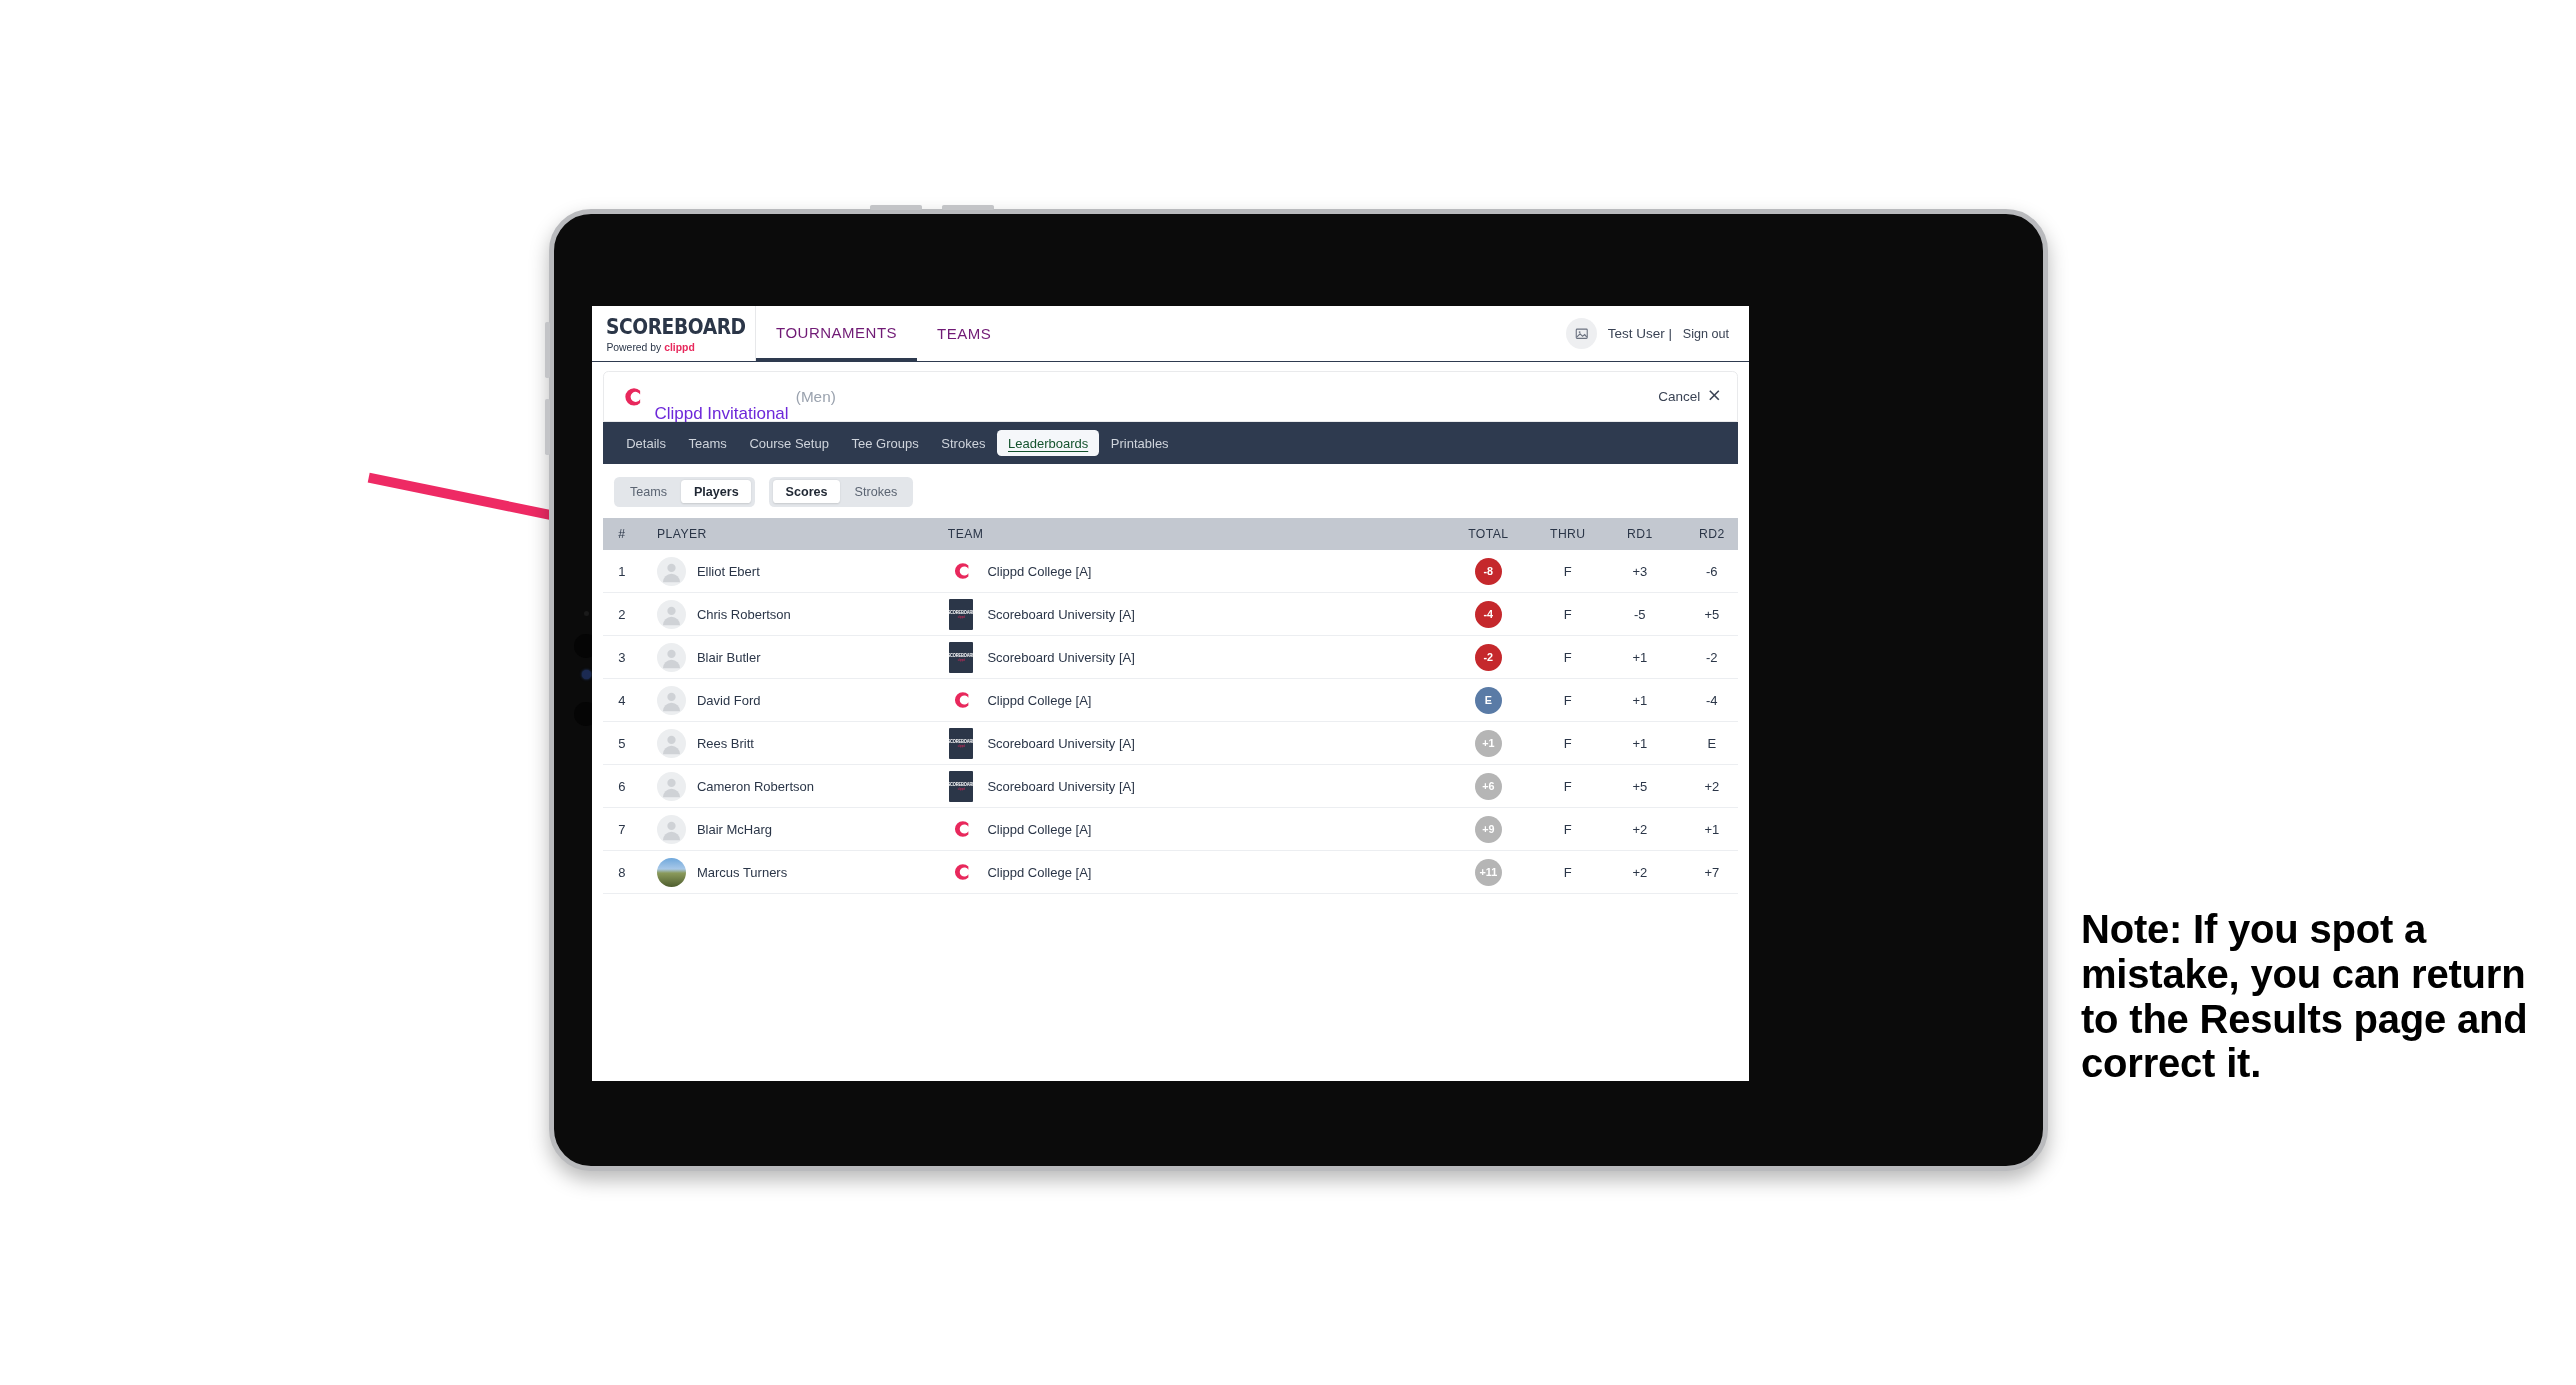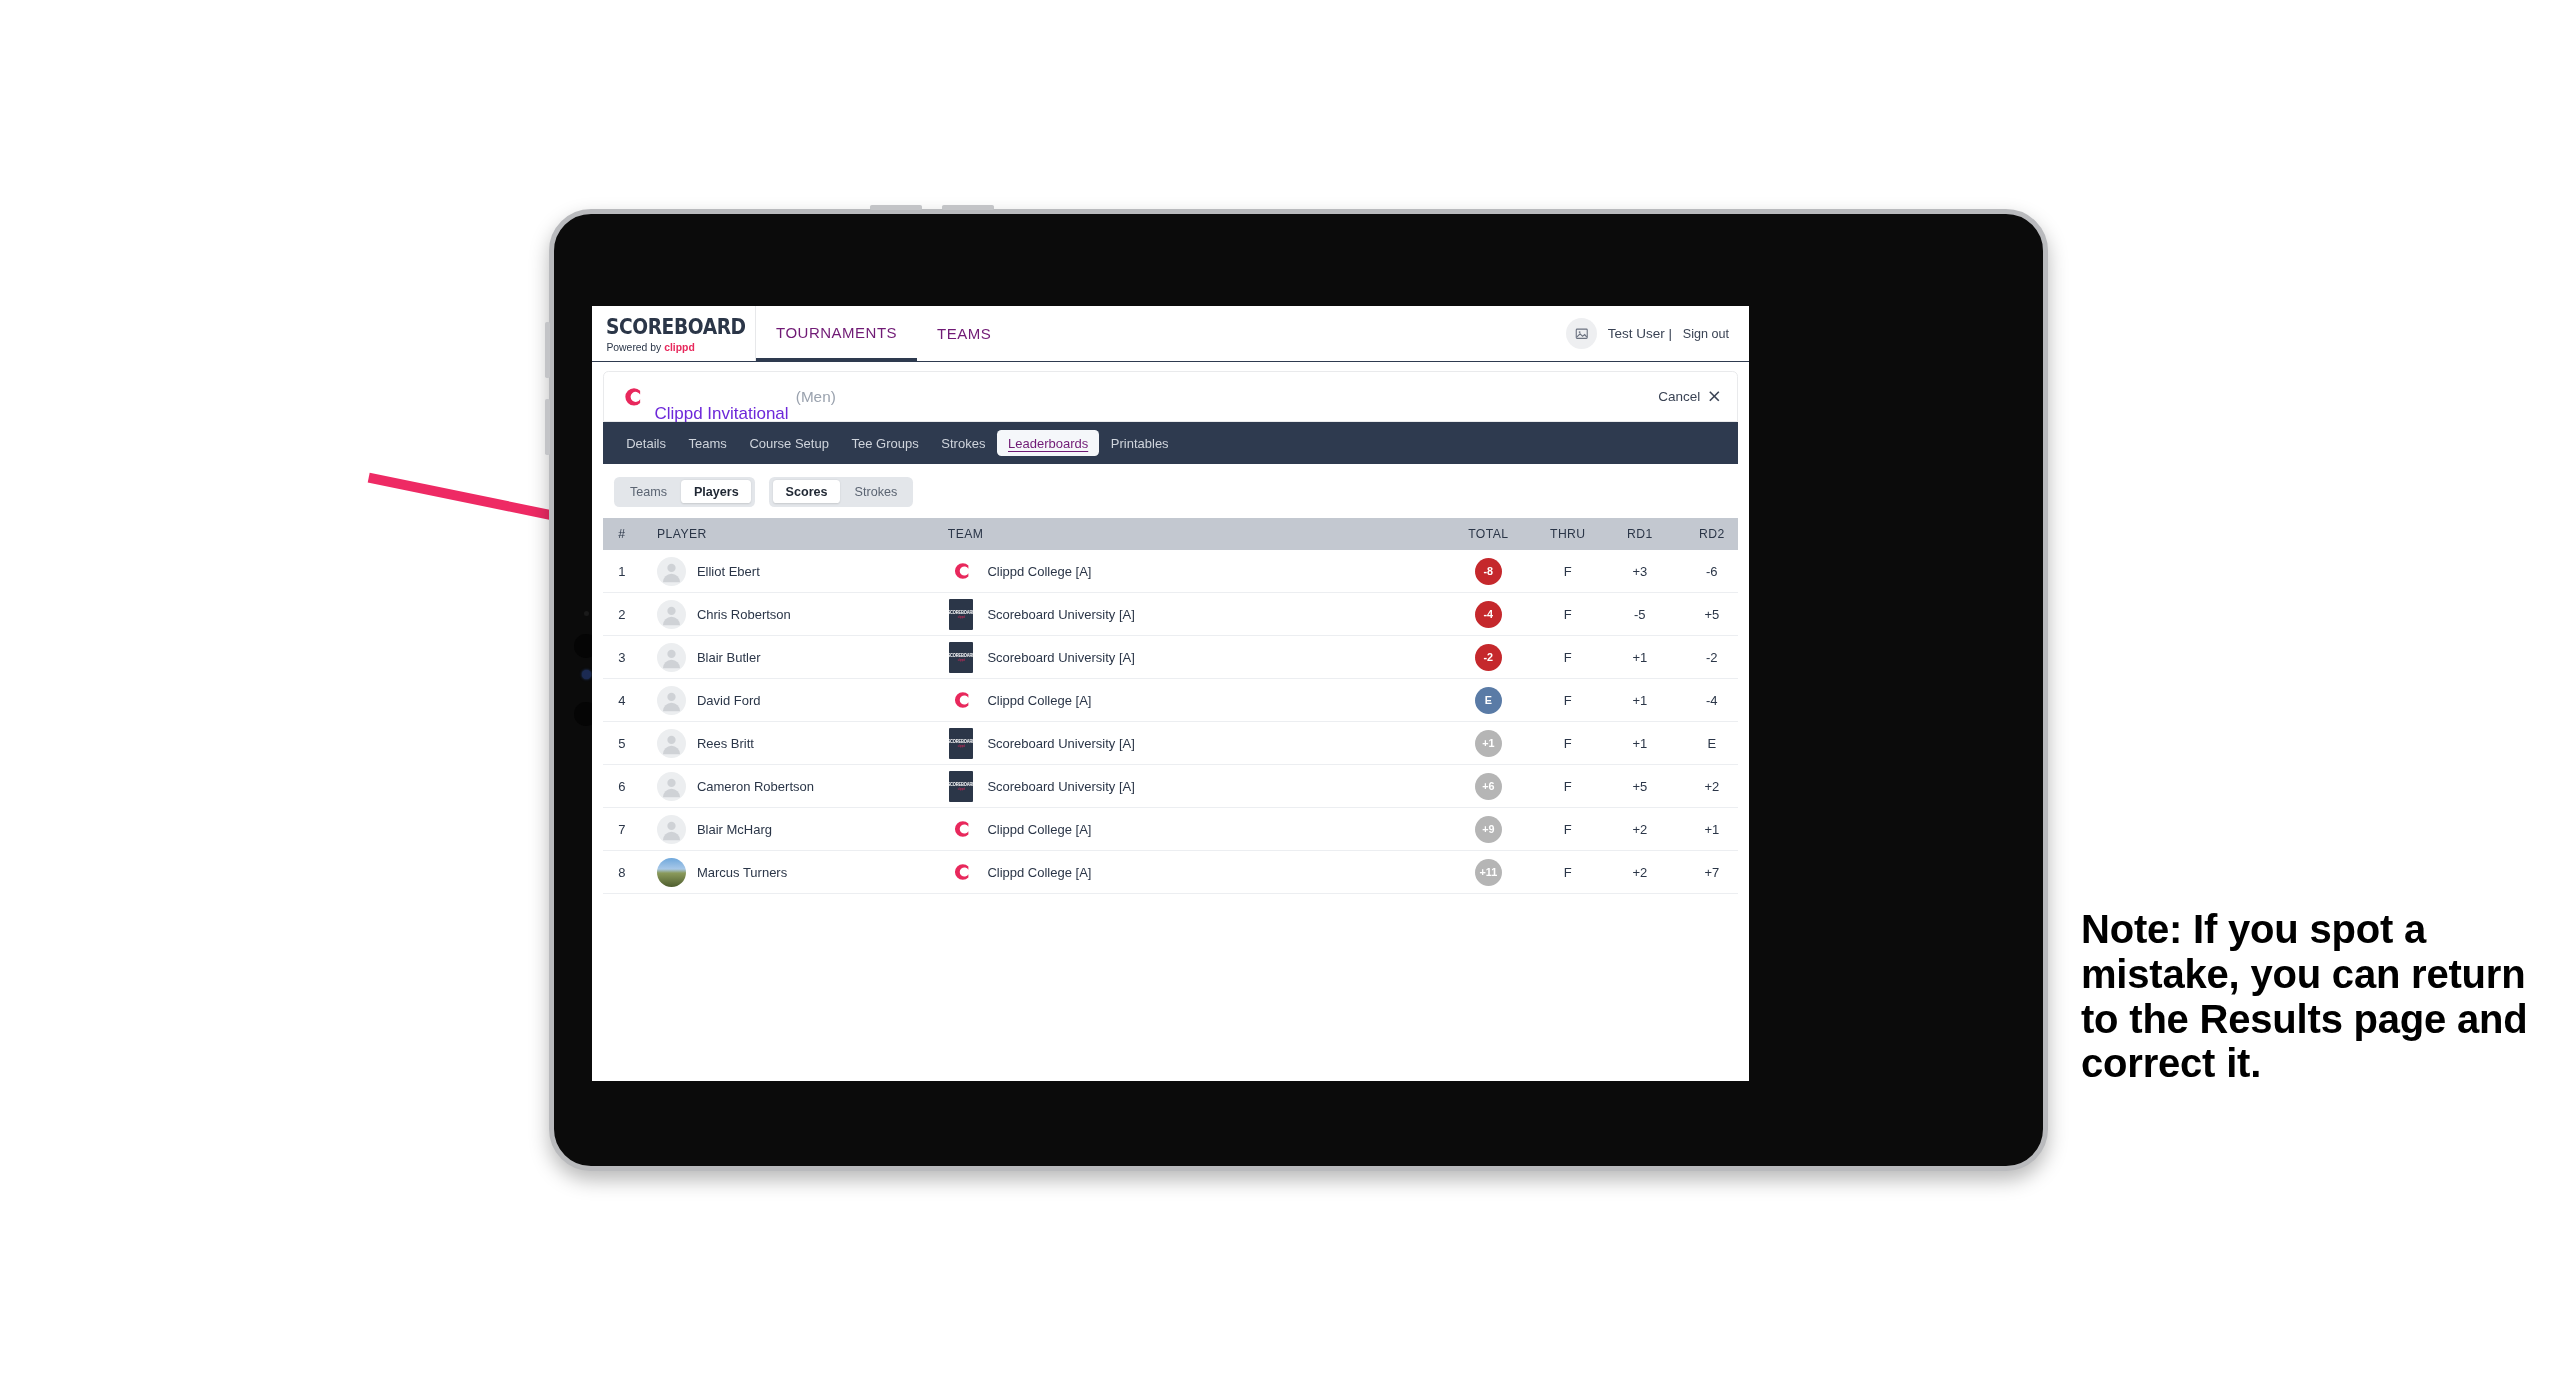--- a/index.html
+++ b/index.html
@@ -92,34 +92,34 @@
 
   
   .tcard {
     margin: 9px 10.8px 0 10.8px; background: #fff; border: 0.9px solid #e9eaec;
     border-radius: 5.4px 5.4px 0 0; height: 51px;
     display: flex; align-items: center; padding: 0 16.3px;
   }
   .tlogo { width: 23.5px; margin-right: 10.8px; display: flex; justify-content: center; }
   .tname { font-size: 17px; color: #6d28d9; margin-top: 35px; }
   .tgender { font-size: 15.3px; color: #9aa2ae; margin-left: 7.2px; }
-  .tcancel { margin-left: auto; display: flex; align-items: center; gap: 8.1px;
+  .tcancel { margin-left: auto; display: flex; align-items: flex-start; gap: 8.1px;
              font-size: 13.5px; color: #3a4354; cursor: pointer; }
 
   
   .subnav {
     margin: 0 10.8px; background: #2e3a4f; height: 42px;
     display: flex; align-items: center; padding: 0 12.6px; gap: 1px;
   }
   .subtab {
     font-size: 13px; color: #cfd4dc; padding: 5.4px 10.8px; border-radius: 4.5px;
     cursor: pointer; white-space: nowrap;
   }
   .subtab.active {
-    background: #f5f7fa; color: #701a75; text-decoration: underline;
+    background: #f5f7fa; color: #14532d; text-decoration: underline;
     text-underline-offset: 2.7px;
   }
 
   
   .toggles { display: flex; gap: 14.4px; padding: 12.6px 21.7px 10.8px 21.7px; }
   .tgroup { background: #e3e6ea; border-radius: 5.4px; padding: 3.6px; display: flex; gap: 1.8px; }
   .tbtn {
     font-size: 12.6px; color: #5b6472; padding: 4.5px 12.6px; border-radius: 3.6px;
     cursor: pointer; white-space: nowrap;
   }

